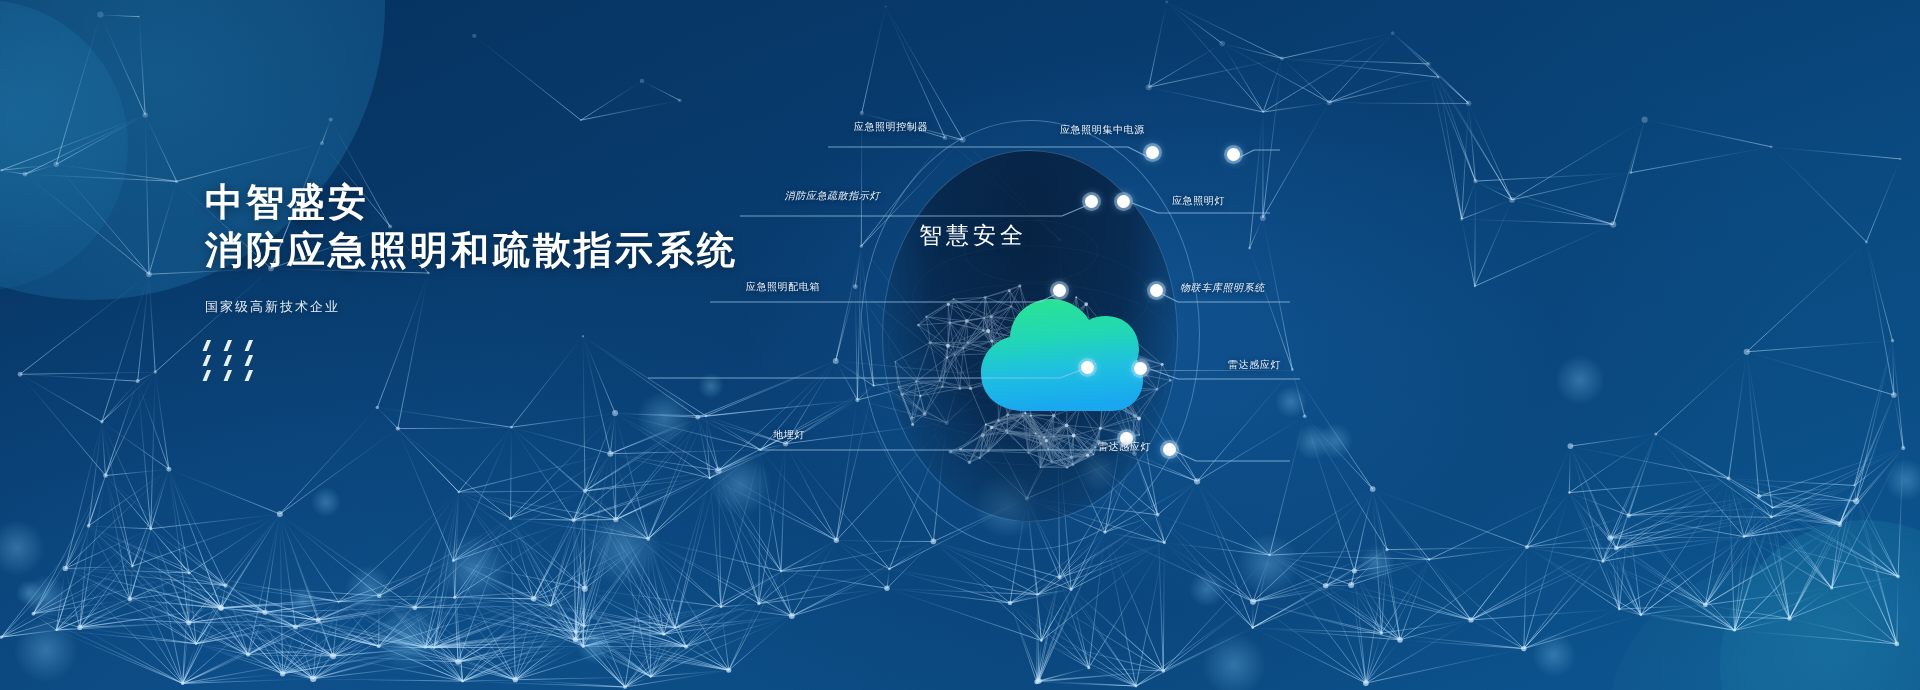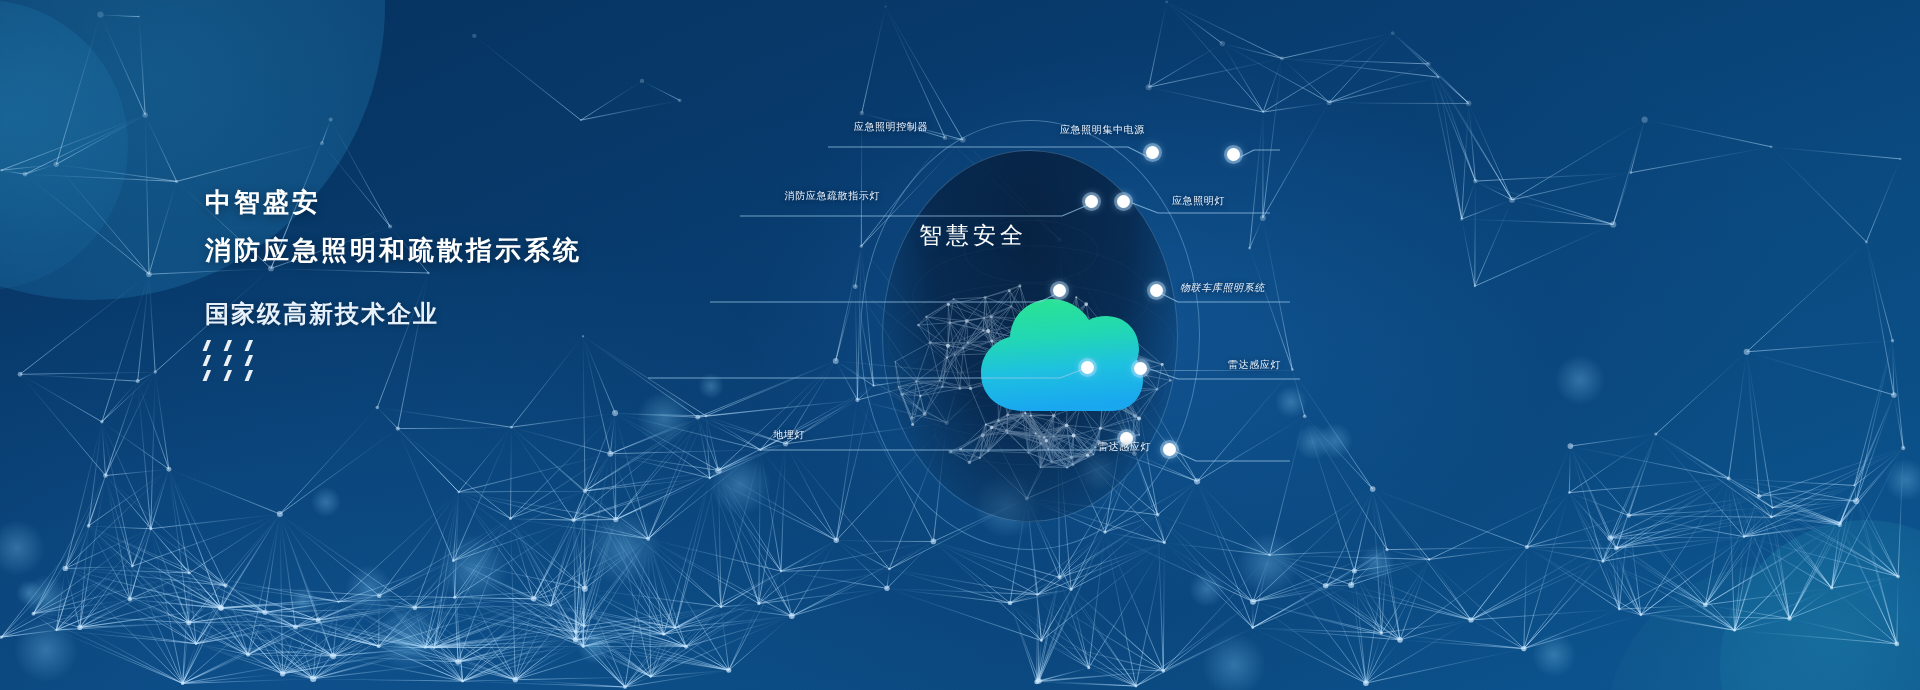--- a/index.html
+++ b/index.html
@@ -38,32 +38,32 @@
     background:radial-gradient(circle at 45% 35%, rgba(24,112,158,0.40) 0%, rgba(18,88,134,0.20) 70%, rgba(14,70,112,0.06) 100%);
   }
 
   
   #mesh { position:absolute; inset:0; width:1920px; height:690px; pointer-events:none; }
 
   
   #headline-block { position:absolute; left:205px; top:178px; width:620px; }
   .h-line {
     color:#ffffff;
-    font-size:26px;
+    font-size:38px;
     font-weight:bold;
     letter-spacing:3px;
     line-height:48px;
     text-shadow:0 2px 10px rgba(0,0,0,0.40);
   }
   #subtitle {
     margin-top:24px;
     color:#e7f1fb;
-    font-size:24px;
+    font-size:13px;
     letter-spacing:2px;
-    font-weight:bold;
+    font-weight:normal;
     text-shadow:0 1px 6px rgba(0,0,0,0.35);
   }
   
   #slash-grid {
     position:absolute; left:207px; top:340px;
     display:grid;
     grid-template-columns:repeat(3, 21px);
     grid-template-rows:repeat(3, 15px);
   }
   .slash {
@@ -2690,20 +2690,21 @@
   <div class="node" style="left:1117px; top:195px;"></div>
   <div class="node" style="left:1053px; top:284px;"></div>
   <div class="node" style="left:1150px; top:284px;"></div>
   <div class="node" style="left:1081px; top:361px;"></div>
   <div class="node" style="left:1134px; top:362px;"></div>
   <div class="node" style="left:1120px; top:432px;"></div>
   <div class="node" style="left:1163px; top:443px;"></div>
 
   <div class="callout left" style="left:648px; top:120px; width:280px;">应急照明控制器</div>
   <div class="callout right" style="left:1060px; top:123px;">应急照明集中电源</div>
-  <div class="callout left" style="left:560px; top:189px; width:320px;">消防应急疏散指示灯</div>
+  <div class="callout left" style="left:560px; top:189px; width:320px;font-style:italic;">消防应急疏散指示灯</div>
   <div class="callout right" style="left:1172px; top:194px;">应急照明灯</div>
+  <div class="callout left" style="left:530px; top:280px; width:290px;">应急照明配电箱</div>
   <div class="callout right" style="left:1180px; top:281px;font-style:italic;">物联车库照明系统</div>
   <div class="callout right" style="left:1228px; top:358px;">雷达感应灯</div>
   <div class="callout left" style="left:620px; top:428px; width:185px;">地埋灯</div>
   <div class="callout right" style="left:1098px; top:440px;">雷达感应灯</div>
 
 </div>
 
 </body></html>

